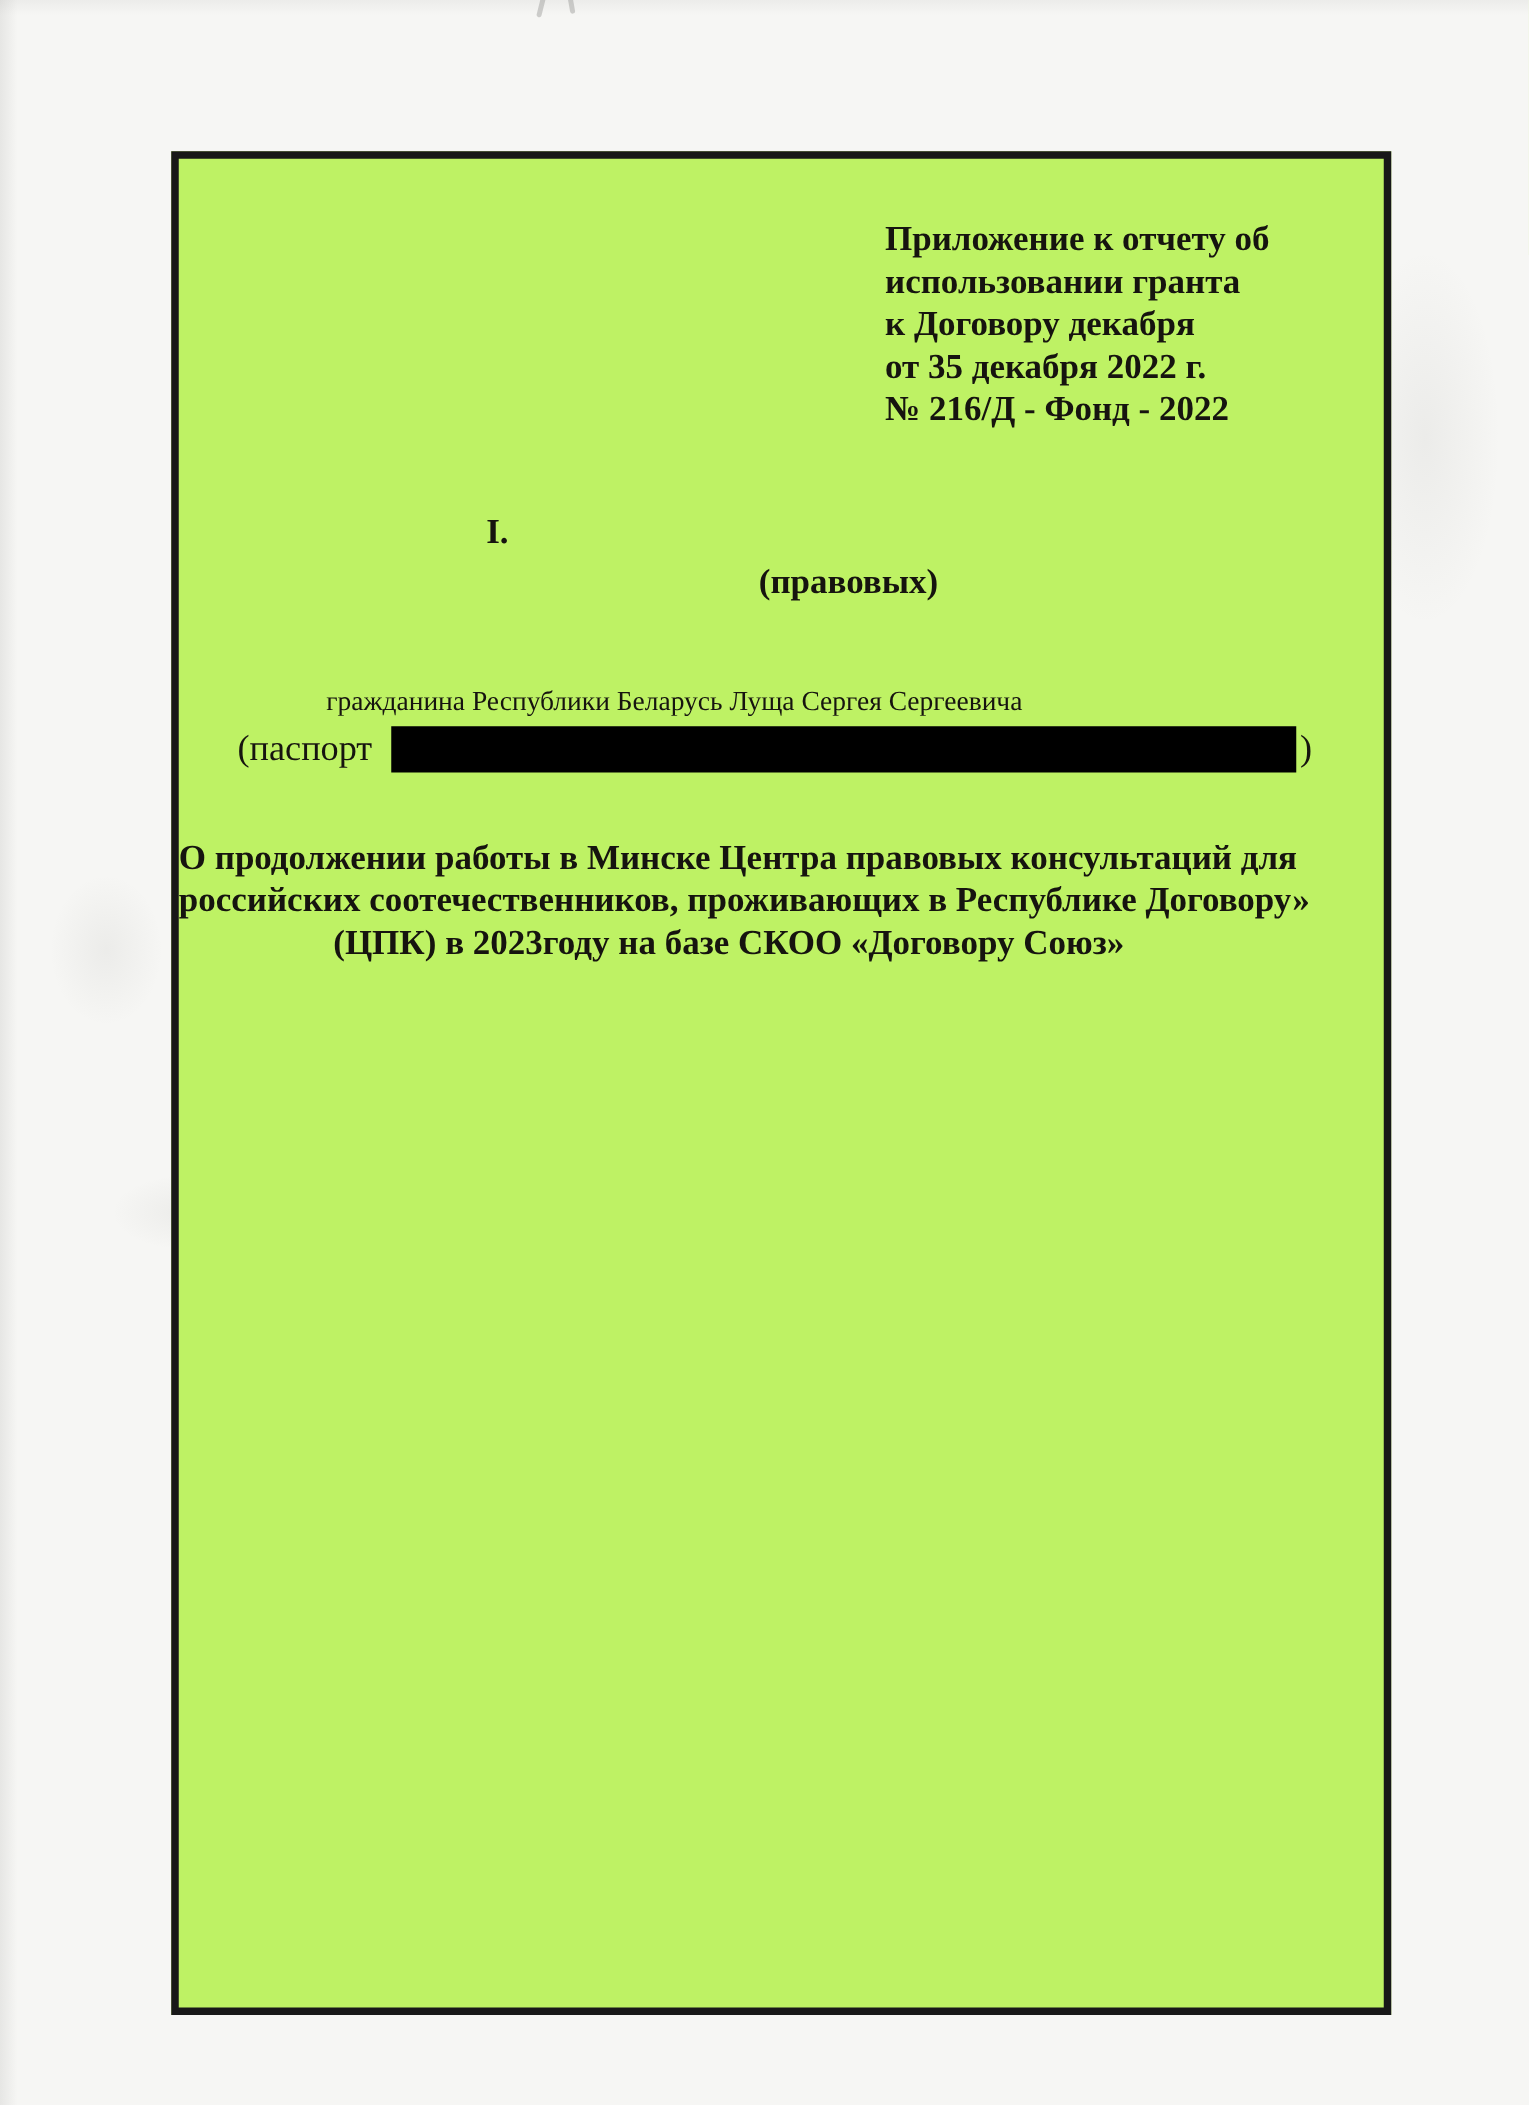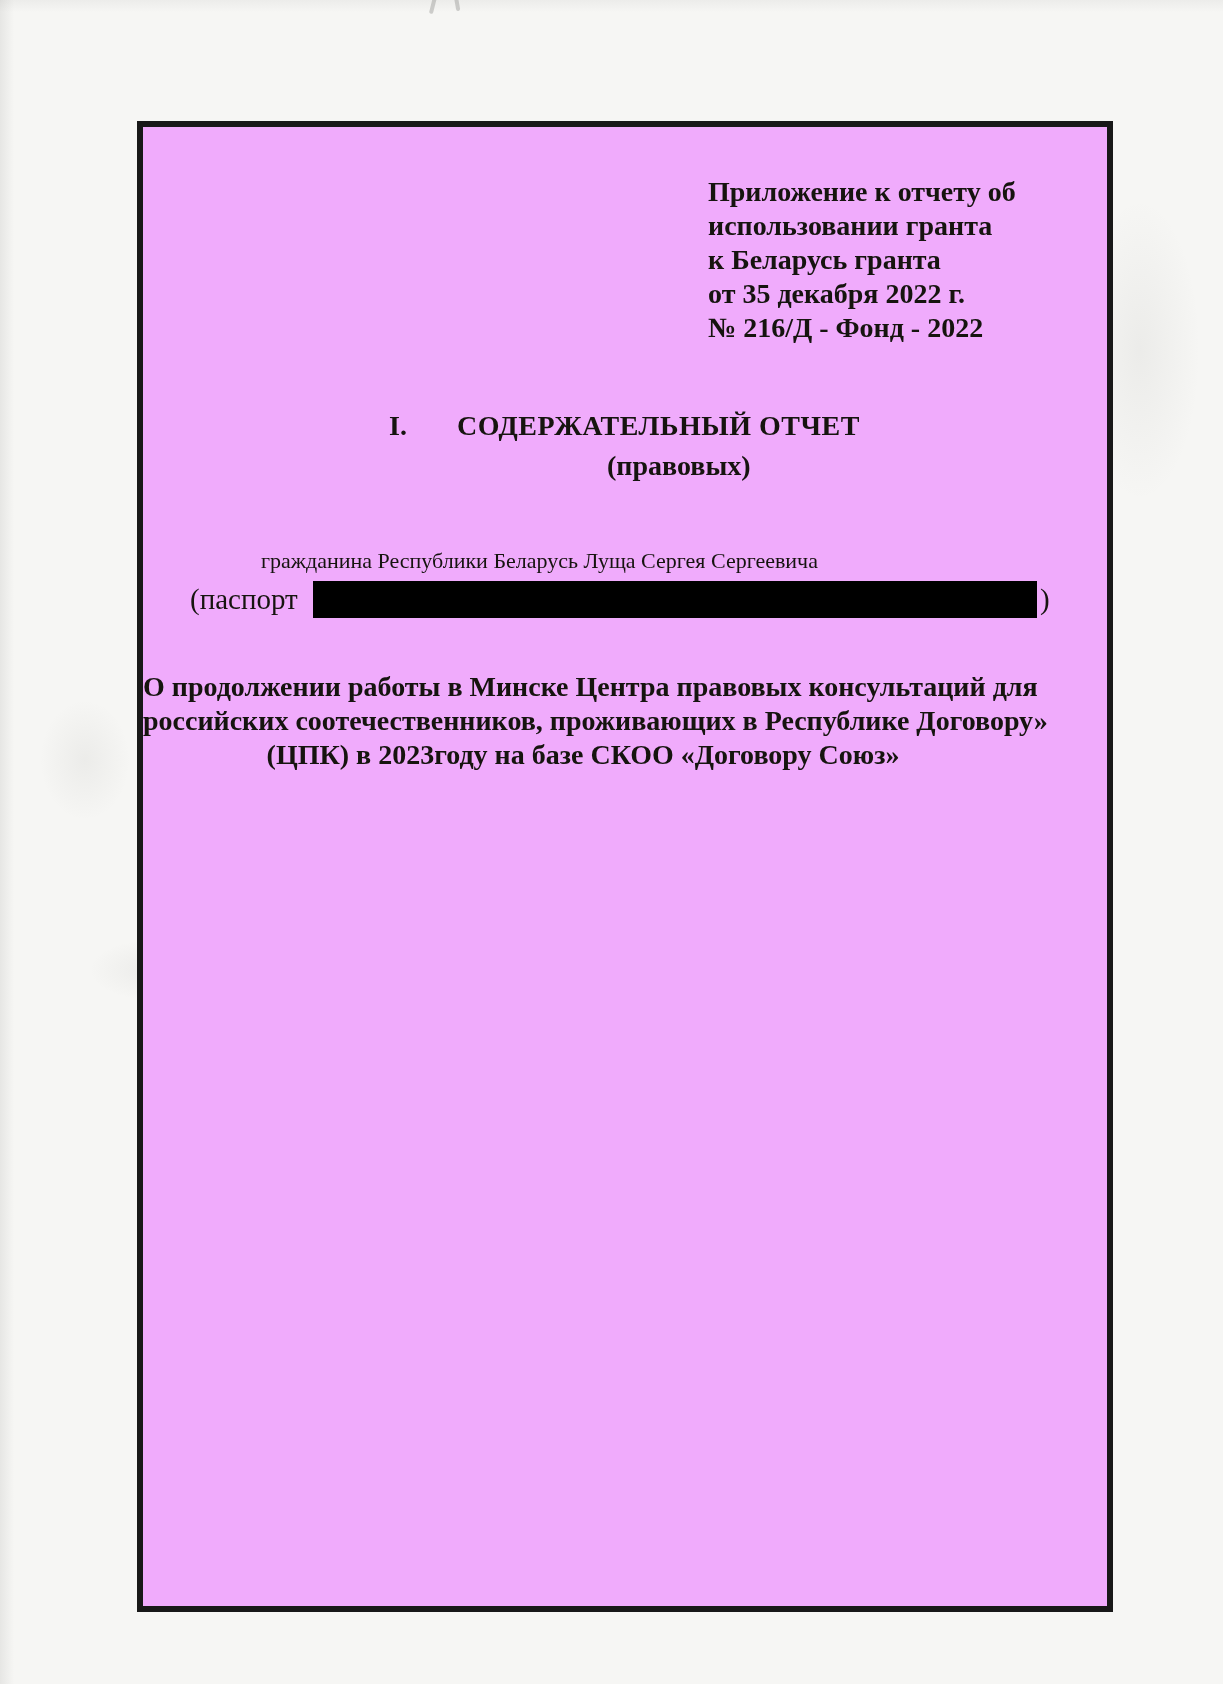--- a/index.html
+++ b/index.html
@@ -38,21 +38,21 @@
   .smudge.s3 { left: 1080px; top: 200px; width: 120px; height: 300px; }
 
   .page {
     position: absolute;
     left: 137px;
     top: 121px;
     width: 976px;
     height: 1491px;
     box-sizing: border-box;
     border: 6px solid #181818;
-    background: #f0abfc;
+    background: #bef264;
   }
   .page * { box-sizing: border-box; }
 
   .header-annotation {
     position: absolute;
     left: 565px;
     top: 48px;
     width: 360px;
     font-size: 28px;
     font-weight: bold;
@@ -139,27 +139,26 @@
 <div class="scan-mark m2"></div>
 <div class="smudge s1"></div>
 <div class="smudge s2"></div>
 <div class="smudge s3"></div>
 
 <div class="page">
 
   <div class="header-annotation">
     <div class="line">Приложение к отчету об</div>
     <div class="line">использовании гранта</div>
-    <div class="line">к Беларусь гранта</div>
+    <div class="line">к Договору декабря</div>
     <div class="line">от 35 декабря 2022 г.</div>
     <div class="line">№ 216/Д - Фонд - 2022</div>
   </div>
 
   <div class="title-numeral">I.</div>
-  <div class="title-text">СОДЕРЖАТЕЛЬНЫЙ ОТЧЕТ</div>
   <div class="title-subtitle">(правовых)</div>
 
   <div class="grantee-line">гражданина Республики Беларусь Луща Сергея Сергеевича</div>
 
   <div class="passport-prefix">(паспорт</div>
   <div class="redaction-bar"></div>
   <div class="passport-suffix">)</div>
 
   <div class="project-title">
     <div class="line">О продолжении работы в Минске Центра правовых консультаций для</div>

